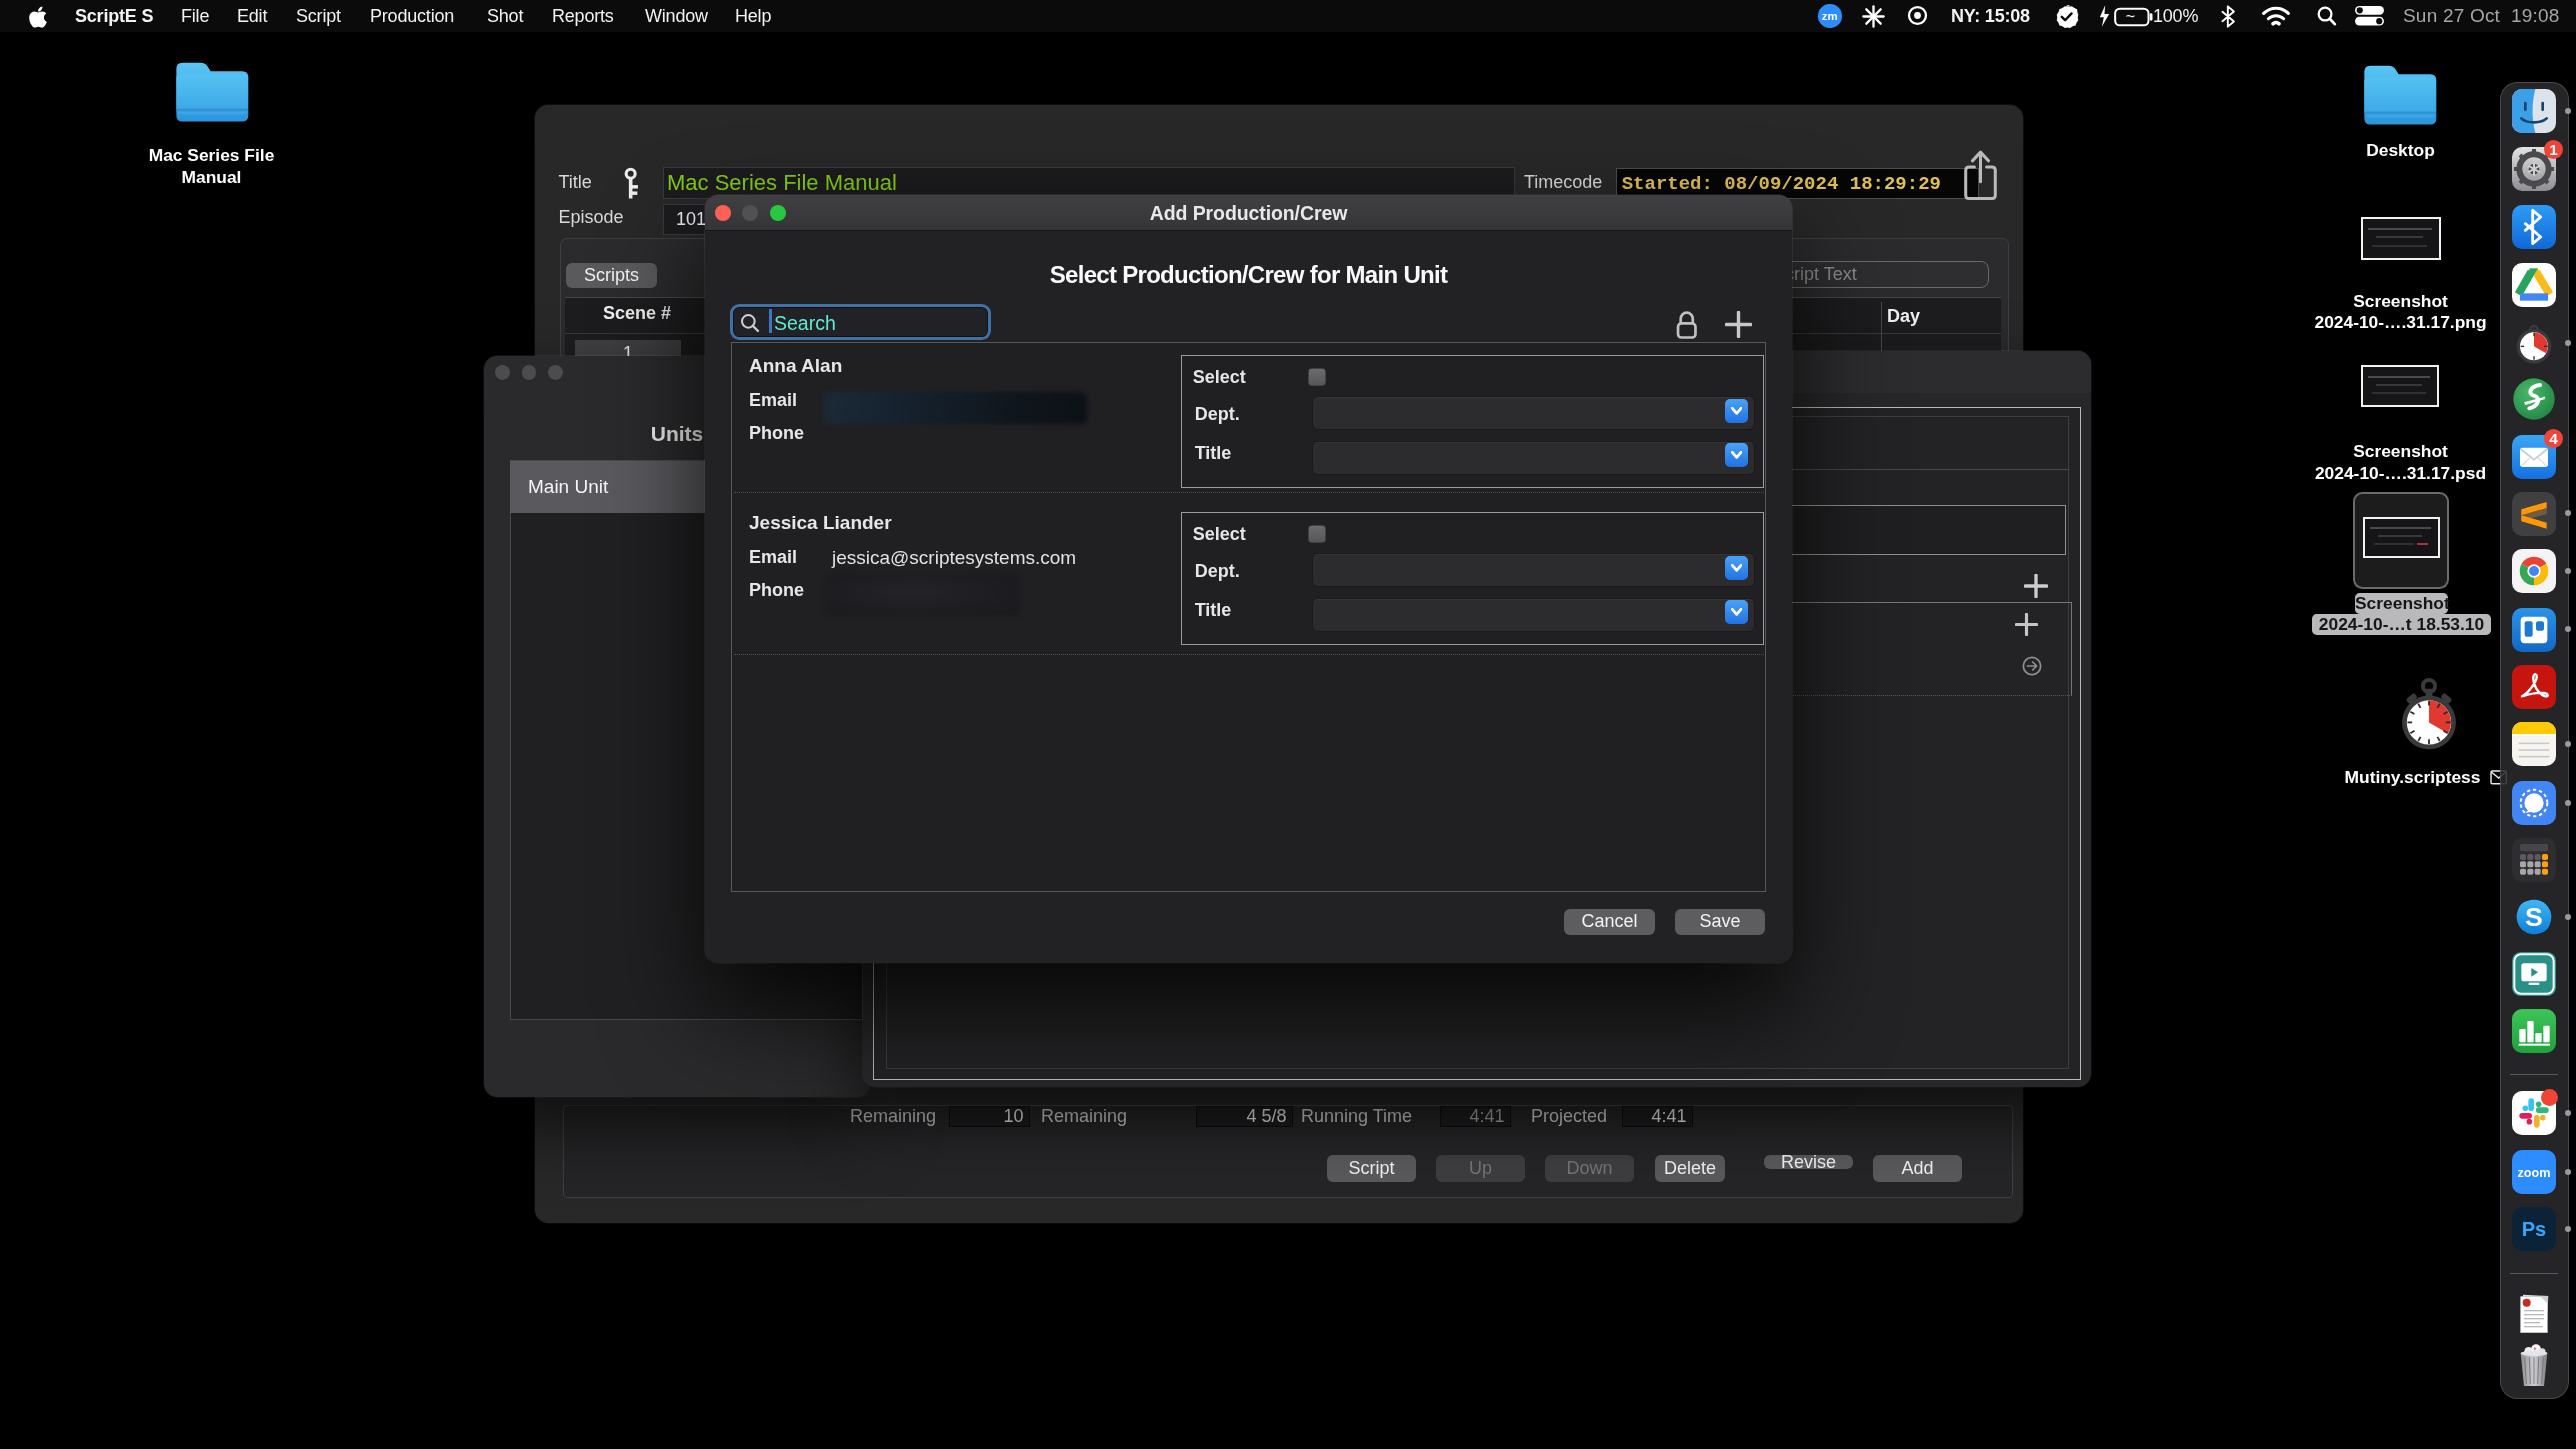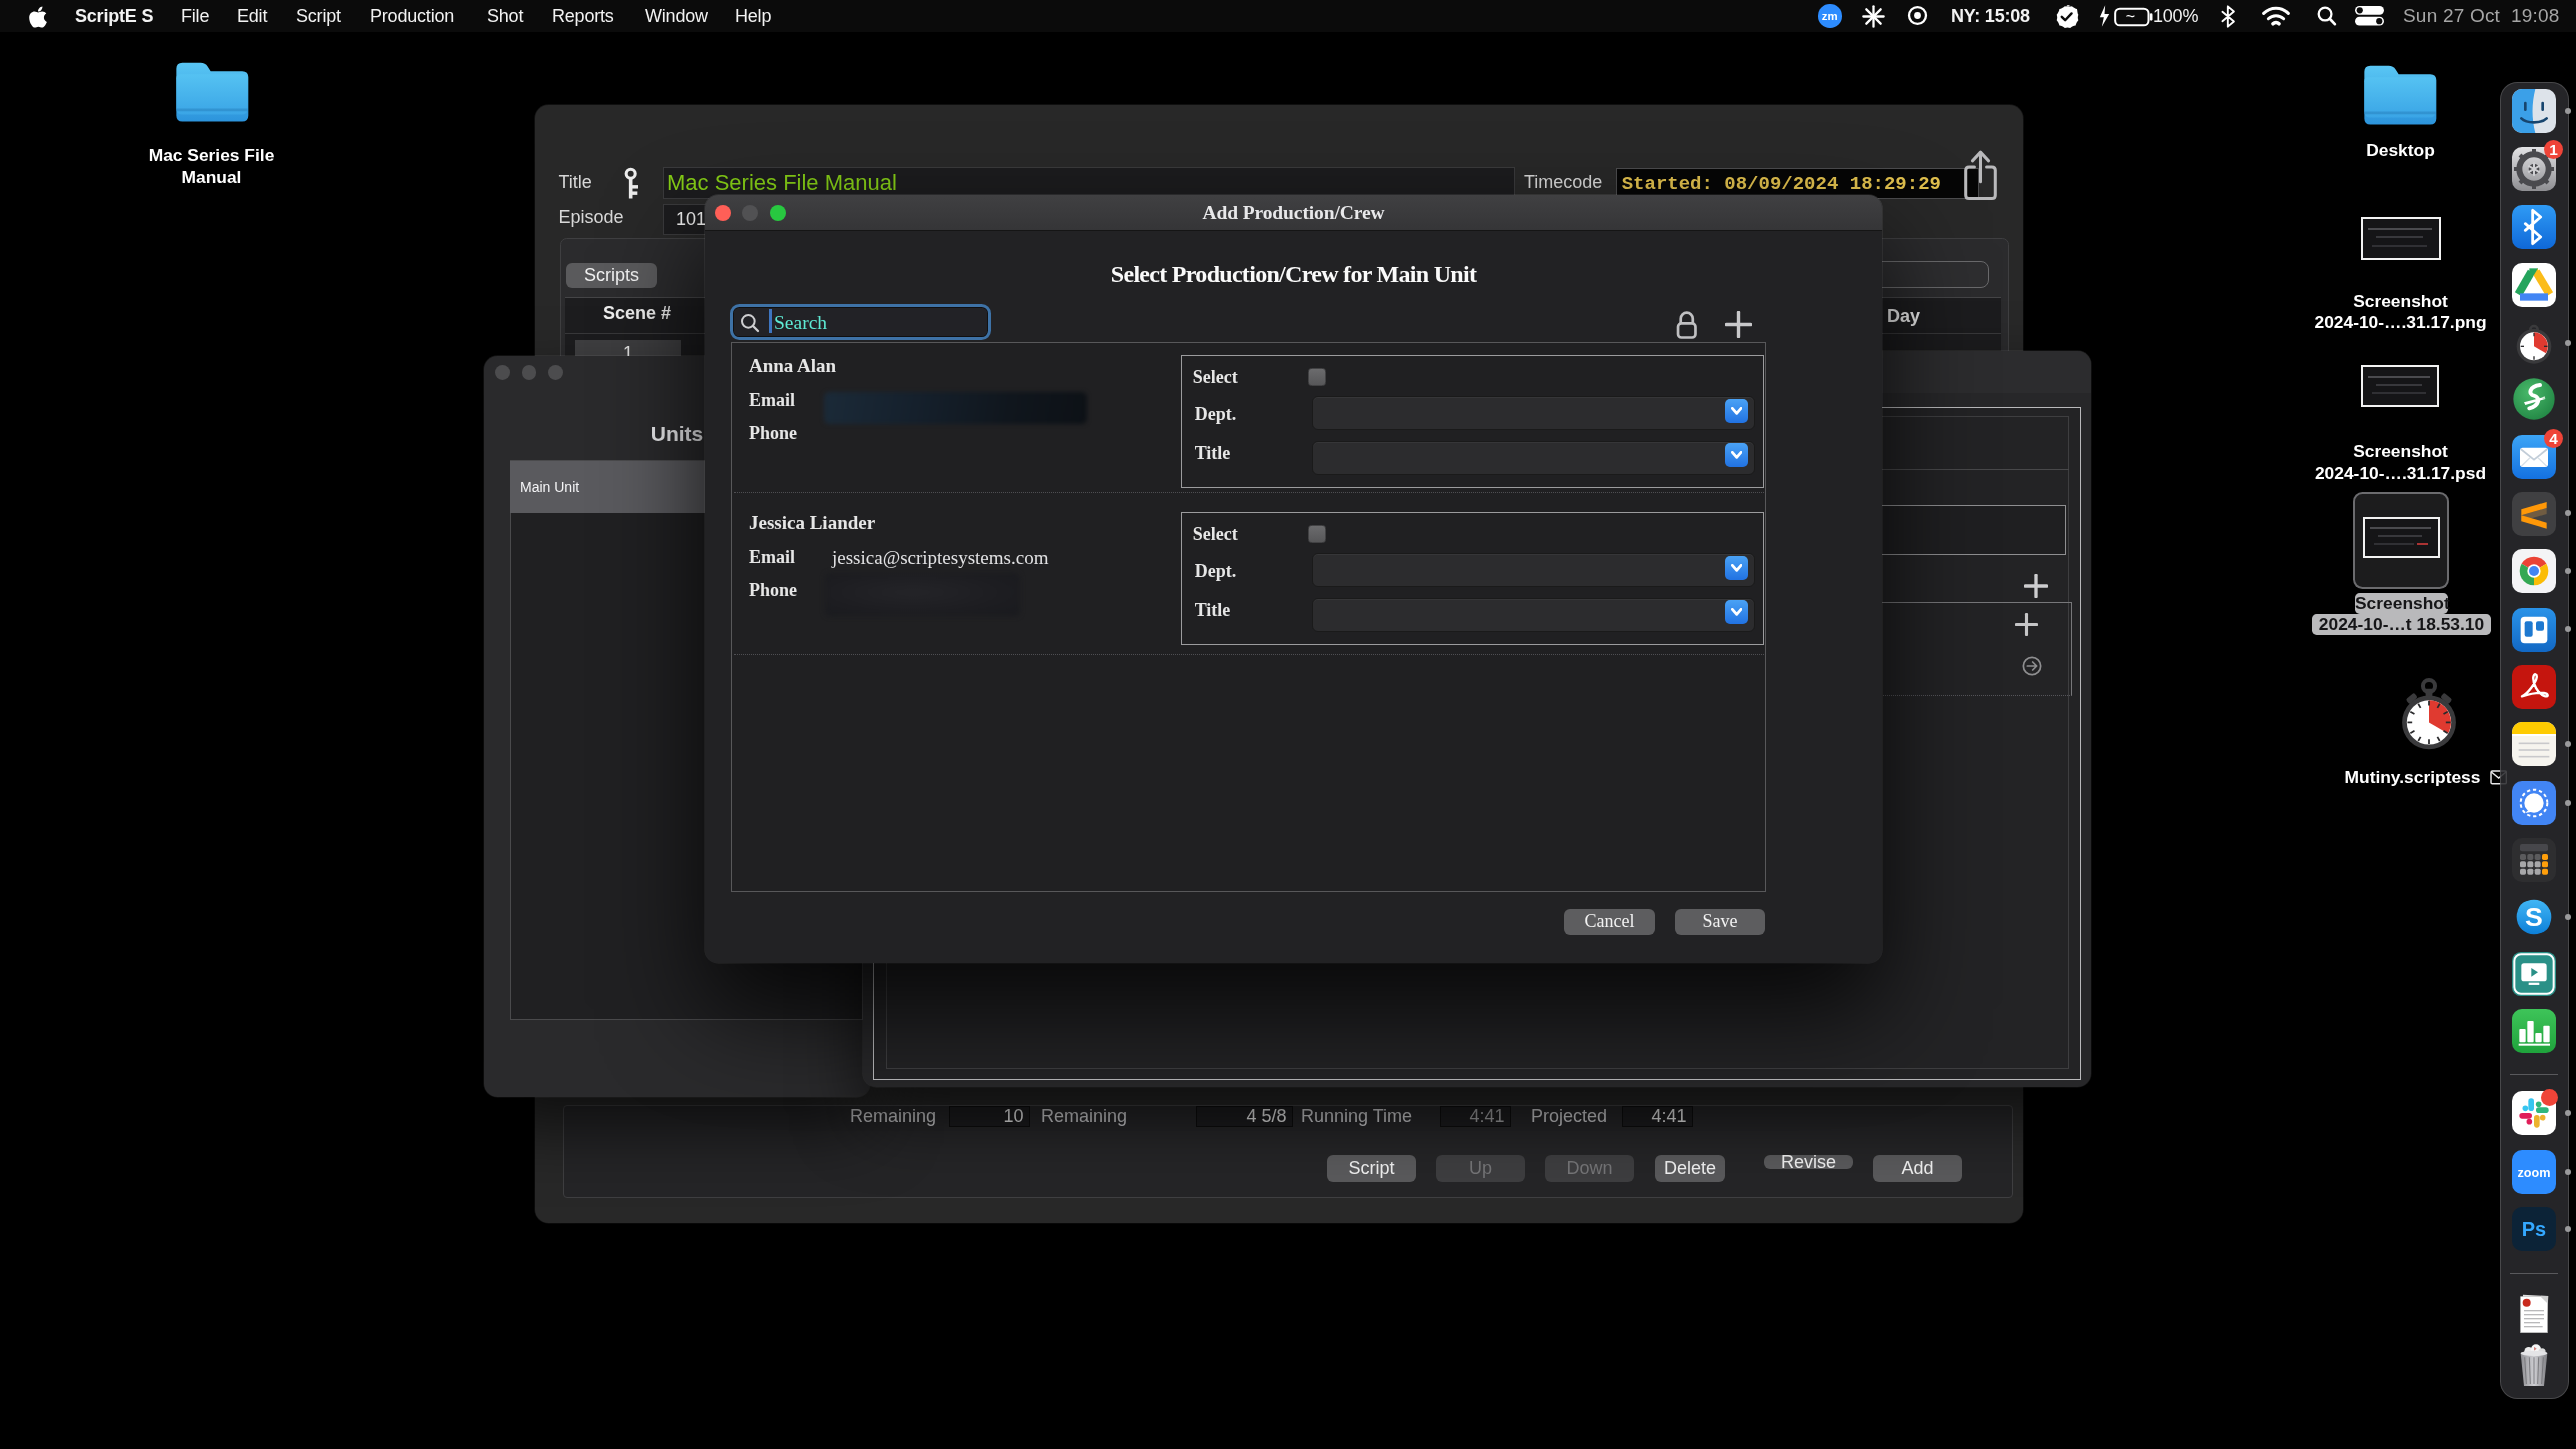--- a/index.html
+++ b/index.html
@@ -18,21 +18,21 @@
 .win { position:absolute; border-radius:13.4px; box-shadow:0 30px 67px rgba(0,0,0,0.65), 0 0 0 0.7px rgba(255,255,255,0.09); }
 .lights { position:absolute; display:flex; gap:11.4px; }
 .light { width:15.4px; height:15.4px; border-radius:50%; }
 
 #mainwin { left:535px; top:105px; width:1488px; height:1118px; background:#282828; }
 #mainwin .titlebar { position:absolute; left:0; top:0; width:100%; height:36px; background:#2e2e30; border-bottom:0.7px solid #1b1b1b; border-radius:13.4px 13.4px 0 0; }
 
 #unitpcwin { left:863px; top:351px; width:1228px; height:736px; background:#272729; }
 #unitswin { left:484px; top:356px; width:386px; height:741px; background:#2a2a2c; }
 
-#dialog { left:705px; top:195px; width:1177px; height:768px; background:#222224; box-shadow:0 47px 101px rgba(0,0,0,0.8), 0 0 0 0.7px rgba(255,255,255,0.12);font-family:Liberation Serif, serif; }
+#dialog { left:705px; top:195px; width:1087px; height:768px; background:#222224; box-shadow:0 47px 101px rgba(0,0,0,0.8), 0 0 0 0.7px rgba(255,255,255,0.12); }
 #dialog .titlebar { position:absolute; left:0; top:0; width:100%; height:36px; background:linear-gradient(#404042,#353537); border-bottom:0.7px solid #151515; border-radius:13.4px 13.4px 0 0; }
 
 .fld { position:absolute; background:#1c1c1e; border:0.7px solid #3a3a3c; }
 .btn { position:absolute; background:#5a5a5c; border-radius:6px; color:#f2f2f2; font-size:18px; display:flex; align-items:center; justify-content:center; }
 .btn.dis { background:#3e3e40; color:#767678; }
 
 
 .gbox { position:absolute; border:1.3px solid #9c9c9e; }
 .dd { position:absolute; background:#2c2c2e; border:0.7px solid #1a1a1a; border-radius:6px; box-shadow:inset 0 0.7px 0 rgba(255,255,255,0.07); }
 .ddbtn { position:absolute; width:23px; height:24px; border-radius:5px; background:linear-gradient(#4aa2f5,#2172e2); display:flex; align-items:center; justify-content:center; }
@@ -181,21 +181,21 @@
 </div>
 
 <div id="unitswin" class="win">
   <div class="lights" style="left:11.4px;top:9.4px">
     <div class="light" style="width:14.8px;height:14.8px;background:#4c4c4e"></div>
     <div class="light" style="width:14.8px;height:14.8px;background:#4c4c4e"></div>
     <div class="light" style="width:14.8px;height:14.8px;background:#4c4c4e"></div>
   </div>
   <div class="abs b" style="left:0;top:66px;width:100%;text-align:center;font-size:21px;color:#ececee">Units</div>
   <div class="abs" style="left:25.5px;top:104px;width:353px;height:560px;background:#202022;border:0.7px solid #4a4a4c"></div>
-  <div class="abs vctr" style="left:26px;top:105px;width:352px;height:52px;background:#5a5a5e;font-size:14px;color:#f5f5f7;padding-left:10px">Main Unit</div>
+  <div class="abs vctr" style="left:26px;top:105px;width:352px;height:52px;background:#5a5a5e;font-size:19px;color:#f5f5f7;padding-left:18px">Main Unit</div>
 </div>
 
 <div id="unitpcwin" class="win">
   <div class="abs" style="left:0;top:0;width:100%;height:42px;background:#2c2c2e;border-radius:13.4px 13.4px 0 0"></div>
   <div class="abs" style="left:10px;top:56px;width:1208px;height:673px;background:#232325;border:1.3px solid #b9b9bb"></div>
   <div class="abs" style="left:23px;top:65px;width:1183px;height:653px;border:0.7px solid #3e3e40"></div>
   <div class="abs" style="left:23px;top:118px;width:1183px;height:0.7px;background:#48484a"></div>
   <div class="abs" style="left:69px;top:154px;width:1134px;height:50px;background:#1f1f21;border:1.3px solid #8f8f91"></div>
   <svg class="abs" style="left:1161px;top:223px" width="24" height="24" viewBox="0 0 36 36" stroke="#cdcdcf" stroke-width="5" stroke-linecap="round">
       <line x1="18" y1="2" x2="18" y2="34"></line>

